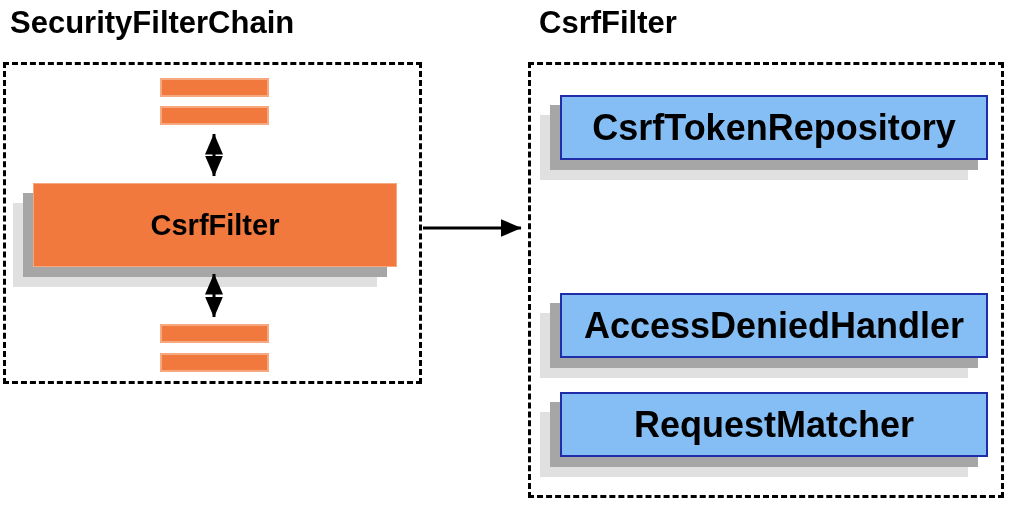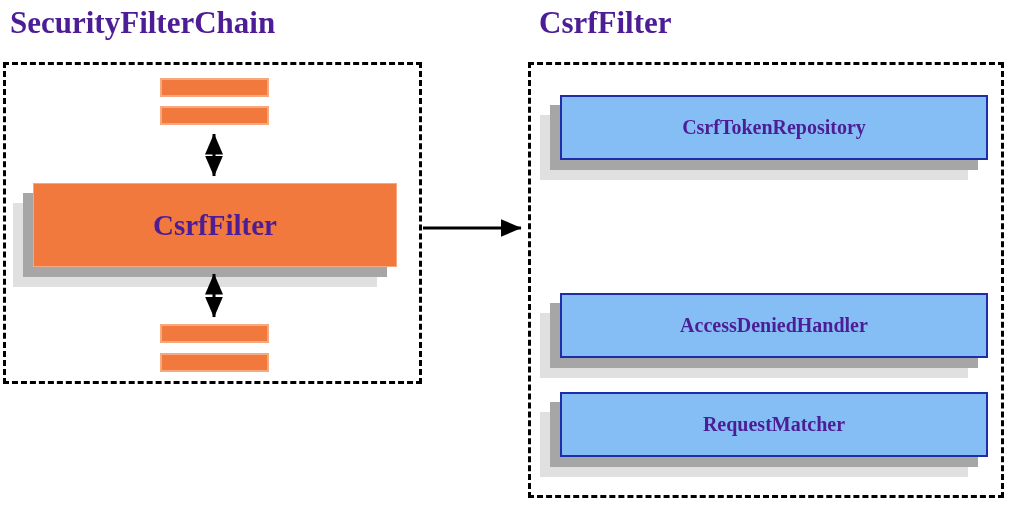--- a/index.html
+++ b/index.html
@@ -5,23 +5,23 @@
   html, body {
     margin: 0;
     padding: 0;
     background: #ffffff;
   }
   #canvas {
     position: relative;
     width: 1010px;
     height: 505px;
     background: #ffffff;
-    font-family: Liberation Serif, serif;
+    font-family: Liberation Sans, sans-serif;
     font-weight: bold;
-    color: #4c1d95;
+    color: #000000;
     overflow: hidden;
   }
   .title {
     position: absolute;
     font-size: 31px;
     font-weight: bold;
     letter-spacing: 0px;
     white-space: nowrap;
   }
   #title-left  { left: 10px; top: 5px; }
@@ -72,21 +72,21 @@
     left: 560px;
     width: 428px;
     height: 65px;
     background: var(--blue_fill);
     border: 2px solid var(--blue_border);
     box-sizing: border-box;
     box-shadow: -10px 10px 0 var(--shadow_dark), -20px 20px 0 var(--shadow_light);
     display: flex;
     align-items: center;
     justify-content: center;
-    font-size: 20px;
+    font-size: 36px;
     font-weight: bold;
     white-space: nowrap;
   }
   #component-box-0 { top: 95px; }
   #component-box-1 { top: 193px; }
   #component-box-2 { top: 293px; }
   #component-box-3 { top: 392px; }
 
   #arrow-overlay {
     position: absolute;

